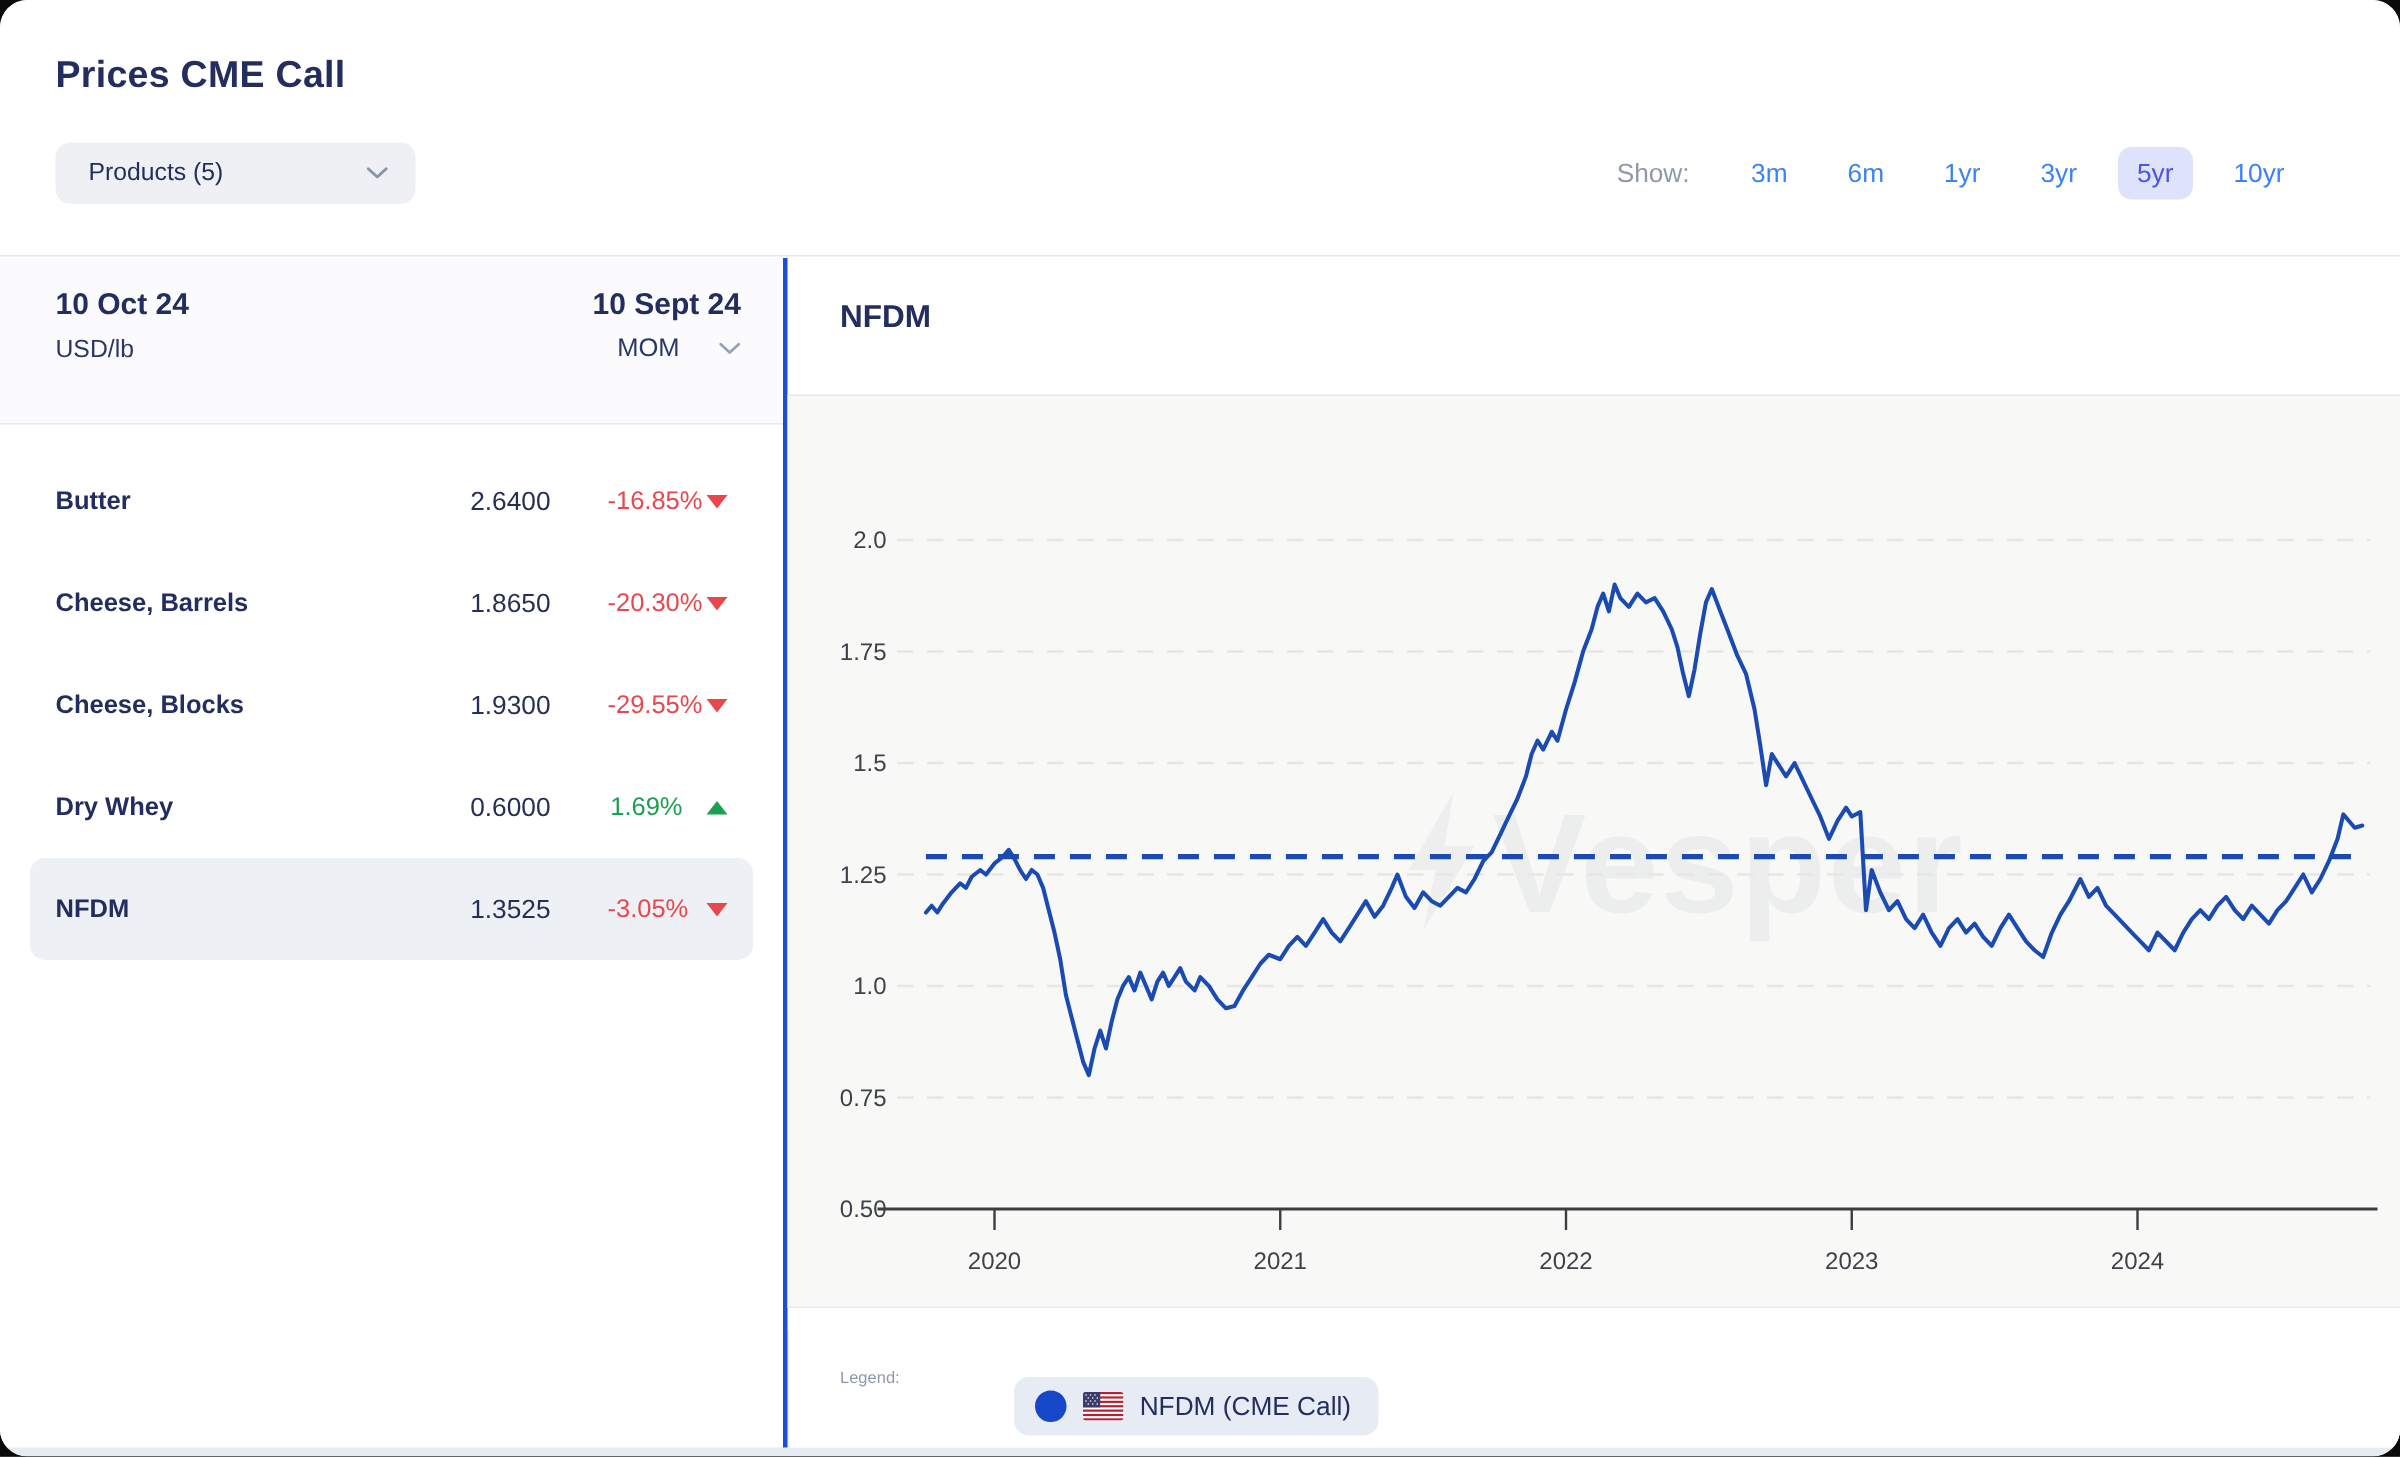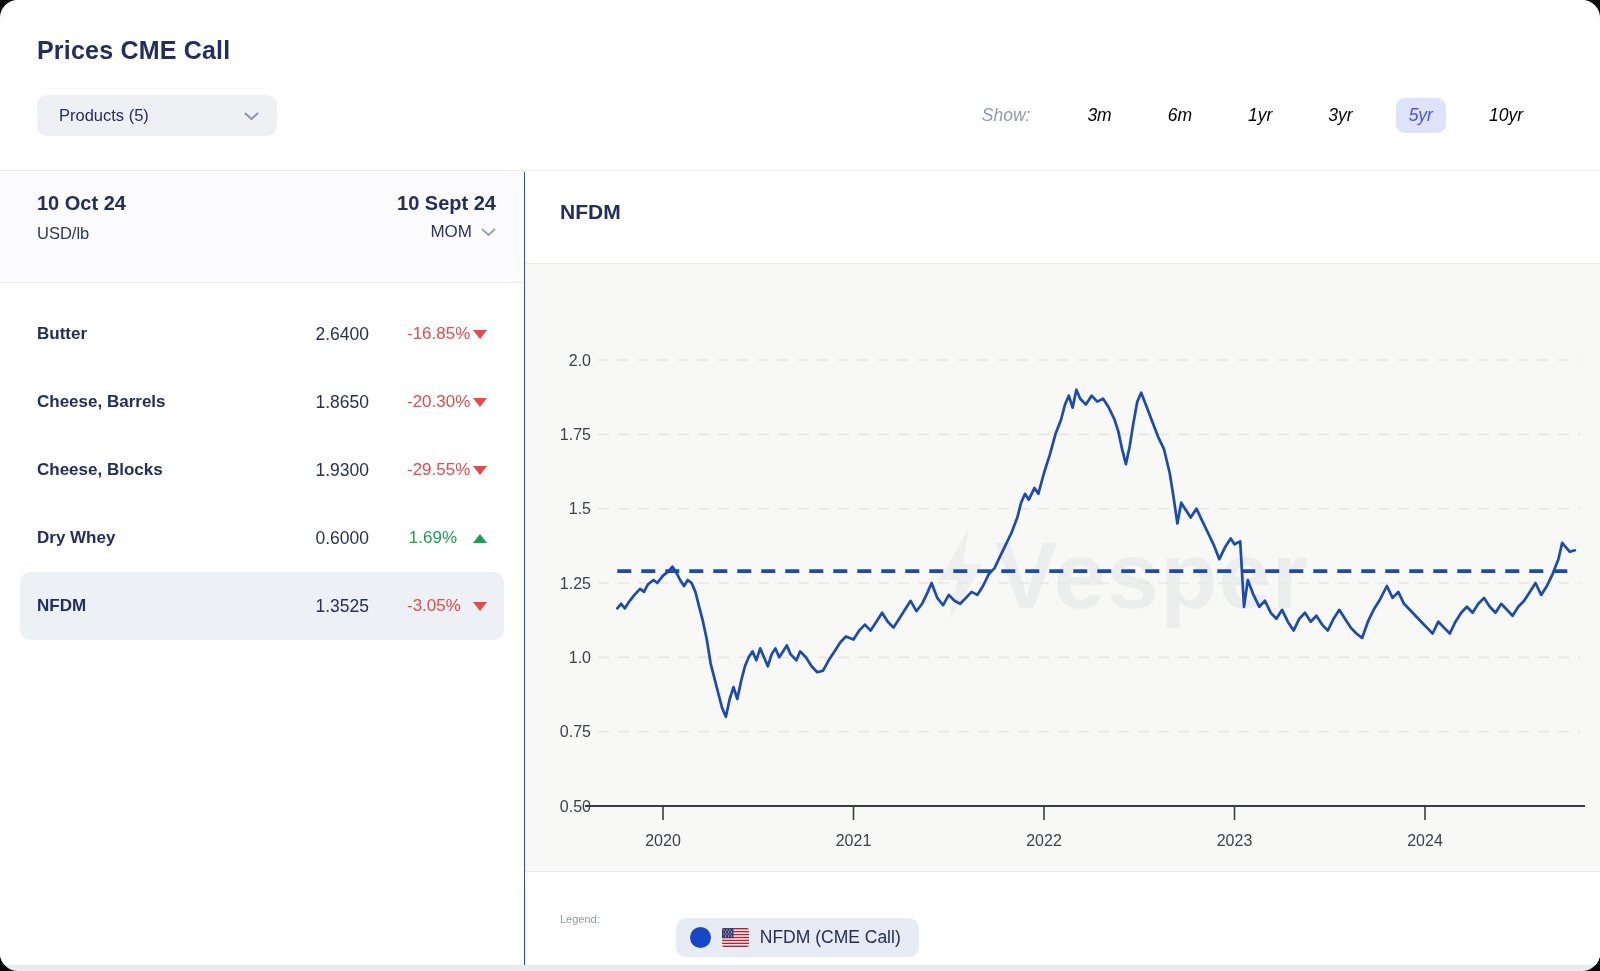--- a/index.html
+++ b/index.html
@@ -11,34 +11,34 @@
   
   .top-header { position:absolute; left:0; top:0; width:1600px; height:171px; border-bottom:1px solid #e8e9ee; }
   .page-title { position:absolute; left:37px; top:36px; font-size:25px; font-weight:700; color:#232d5e; letter-spacing:.2px; }
   .dropdown { position:absolute; top:95px; width:240px; height:41px; background:#eef0f4; border-radius:10px;
               display:flex; align-items:center; justify-content:space-between; padding:0 18px 0 22px;
               font-size:16.5px; cursor:pointer; }
   .dropdown.products { left:37px; color:#232d5e; }
   .dropdown.spread { left:312px; color:#9aa1b4; }
   .chev { flex:0 0 auto; }
 
-  .show-selector { position:absolute; right:64px; top:95px; height:41px; display:flex; align-items:center; gap:30px; font-size:17.5px;font-style:italic; }
+  .show-selector { position:absolute; right:64px; top:95px; height:41px; display:flex; align-items:center; gap:14px; font-size:17.5px; }
   .show-label { color:#9298ab; margin-right:14px; }
-  .show-opt { color:#000000; font-weight:500; padding:7px 13px; border-radius:9px; cursor:pointer; }
+  .show-opt { color:#3b82f6; font-weight:500; padding:7px 13px; border-radius:9px; cursor:pointer; }
   .show-opt.selected { color:#4a56e2; background:#dee2fb; }
 
   
-  .left-panel { position:absolute; left:0; top:172px; width:525px; height:793px; background:#fff; border-right:1px solid #1d4ed8; }
+  .left-panel { position:absolute; left:0; top:172px; width:525px; height:793px; background:#fff; border-right:3px solid #1d4ed8; }
   .panel-header { position:absolute; left:0; top:0; width:100%; height:111px; background:#fbfbfd; border-bottom:1px solid #e8e9ee;
                   padding:20px 28px 0 37px; display:flex; justify-content:space-between; }
   .ph-left .date { font-size:20px; font-weight:700; color:#232d5e; }
   .ph-left .unit { font-size:16.5px; color:#2b3566; margin-top:9px; }
   .ph-right { text-align:right; }
   .ph-right .date { font-size:20px; font-weight:700; color:#232d5e; }
-  .mom { margin-top:7px; display:flex; align-items:center; justify-content:flex-end; gap:9px;
+  .mom { margin-top:7px; display:flex; align-items:center; justify-content:flex-end; gap:26px;
          font-size:17px; color:#2b3566; cursor:pointer; }
 
   .rows { position:absolute; left:0; top:128px; width:100%; padding:0 20px; }
   .row { height:68px; display:flex; align-items:center; padding:0 17px; border-radius:10px; cursor:pointer; }
   .row.selected { background:#edf0f5; }
   .row .name { flex:1; font-size:17px; font-weight:700; color:#232d5e; }
   .row .value { width:95px; text-align:right; font-size:17.5px; color:#272f55; }
   .row .change { width:88px; text-align:right; font-size:17px; font-weight:500;padding-left:38px; }
   .row .change.down { color:#e8484d; }
   .row .change.up { color:#1ba053; }

